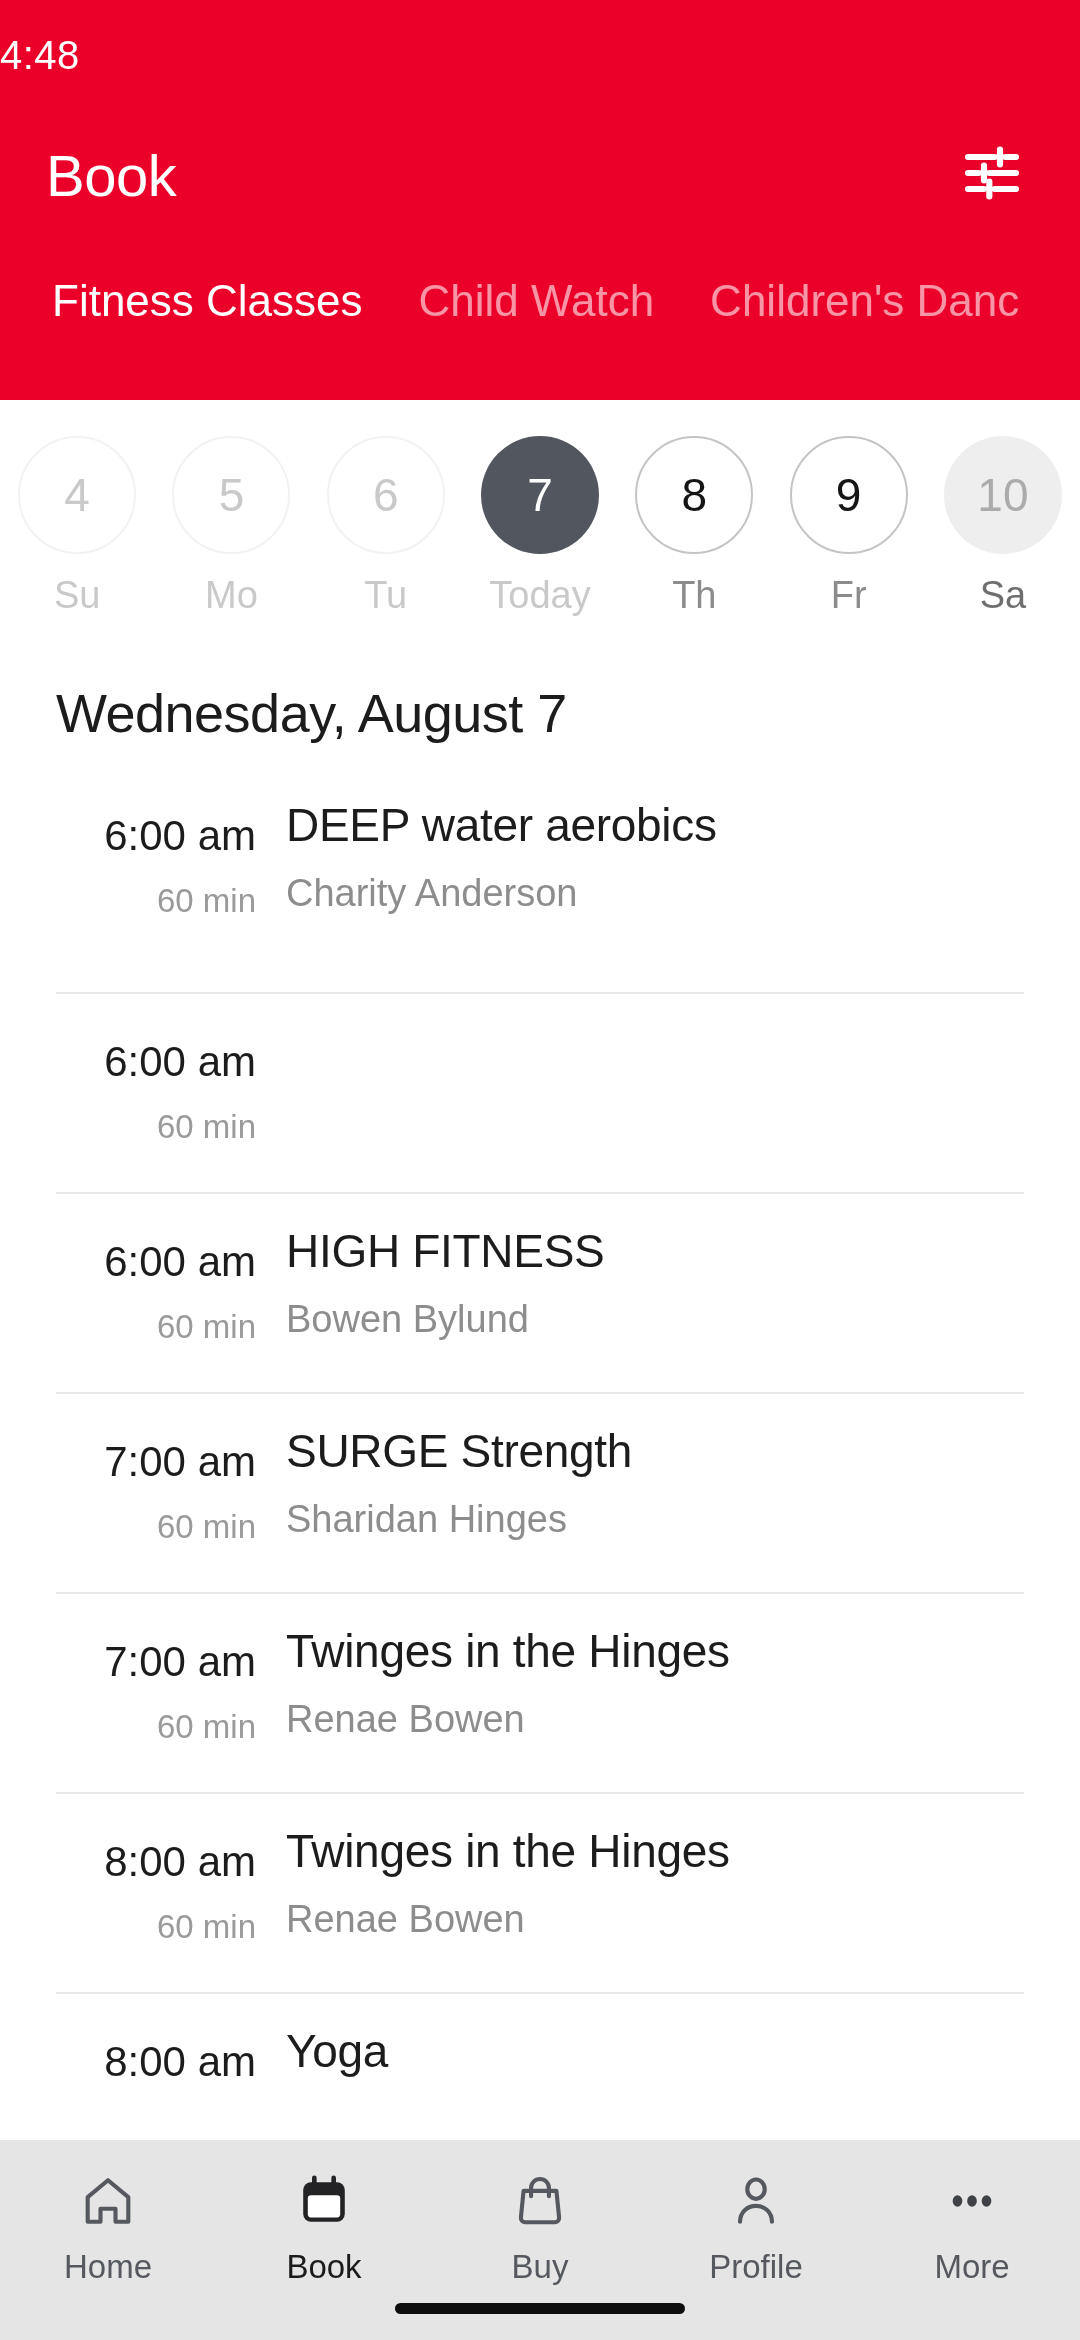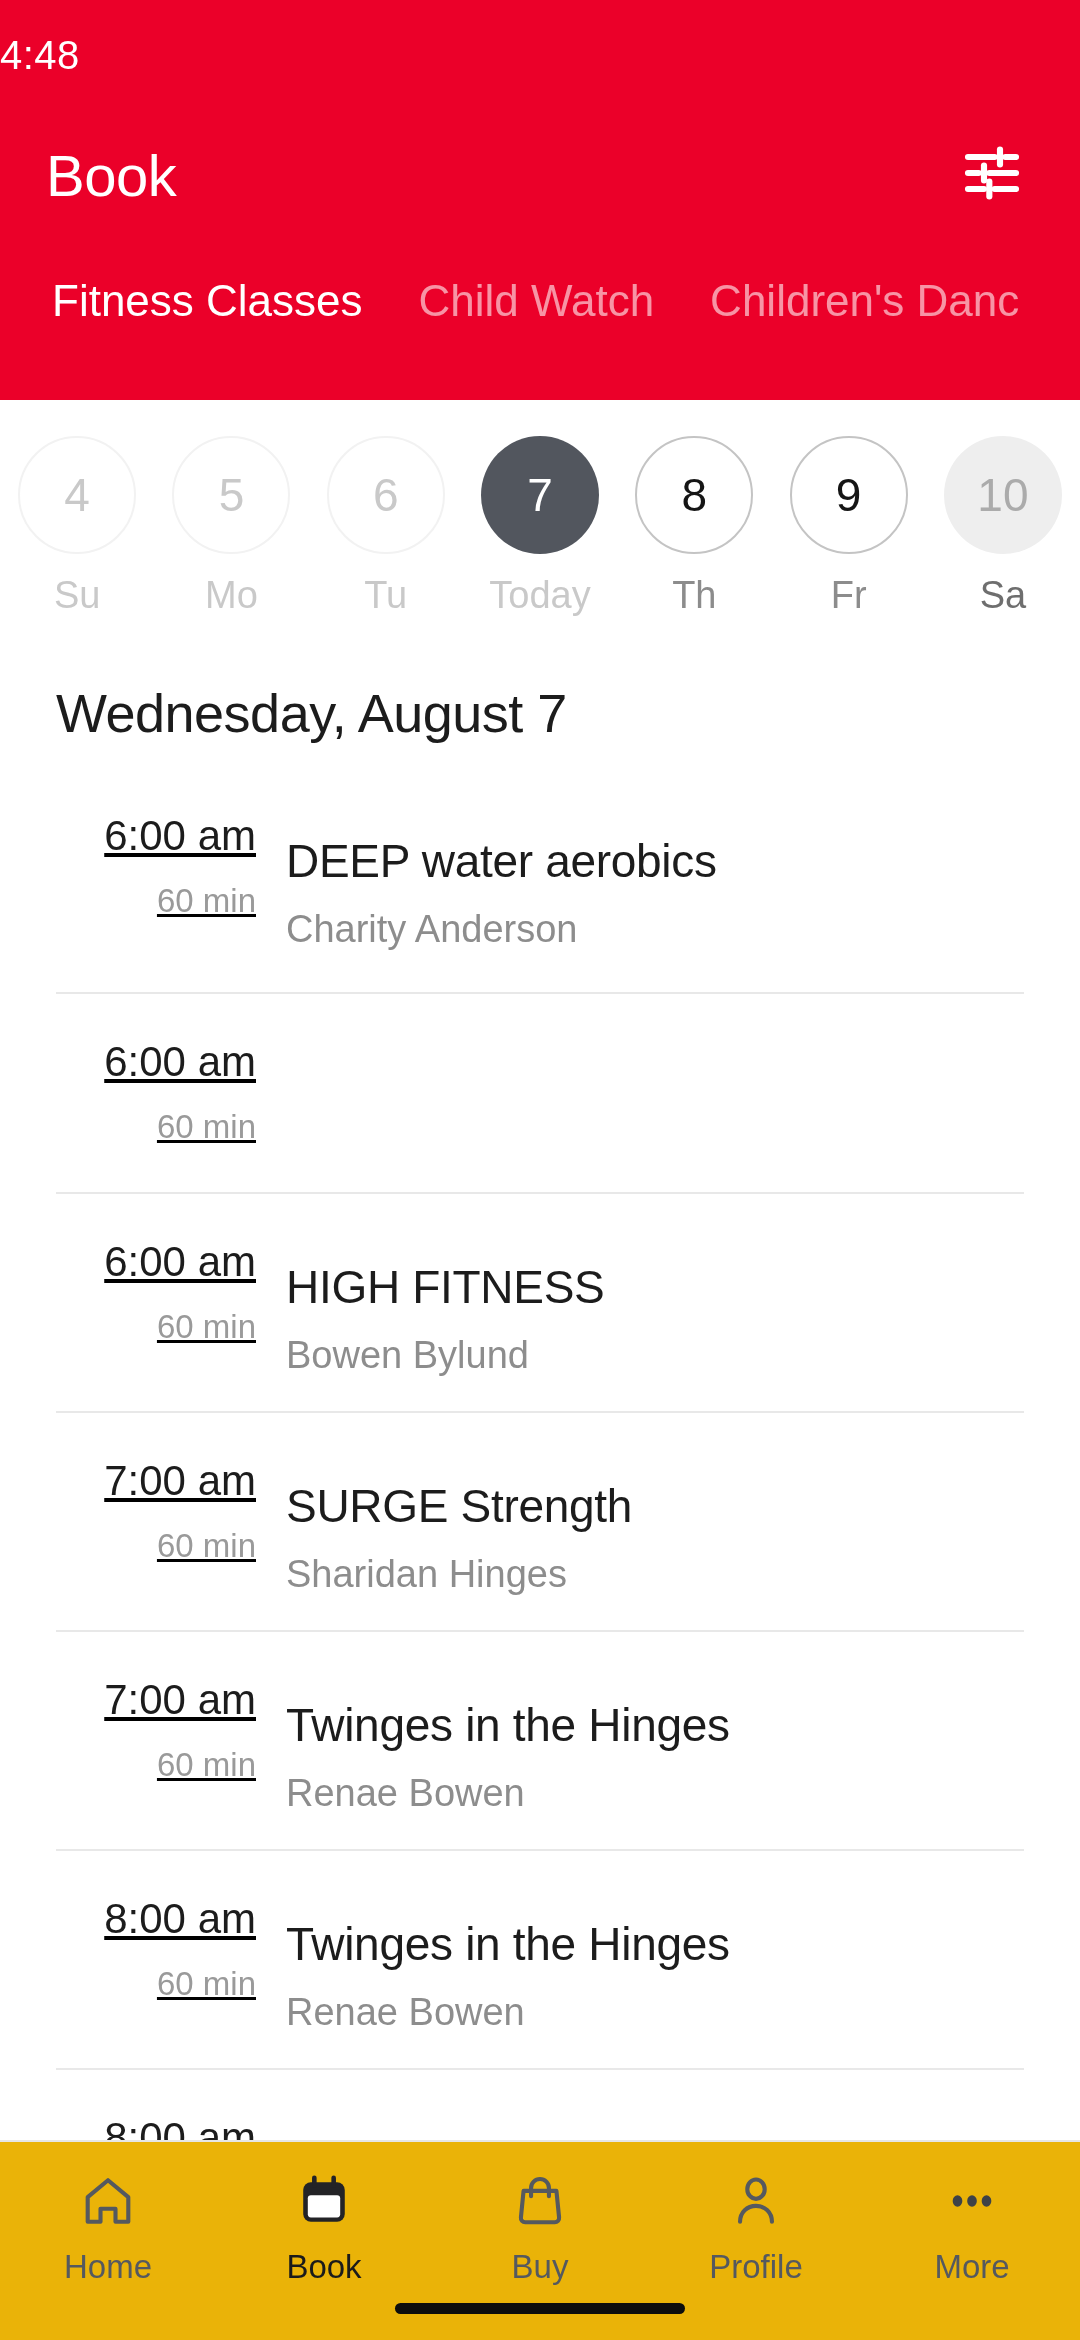--- a/index.html
+++ b/index.html
@@ -130,44 +130,42 @@
   }
   .classrow:first-child { border-top:none; padding-top:6px; }
   .timecol {
     width:230px;
     flex:0 0 auto;
     display:flex;
     flex-direction:column;
     align-items:flex-end;
     padding-right:30px;
     padding-top:14px;
-    text-decoration:underline;
   }
   .time { font-size:42px; color:#1c1c1c; }
   .dur { font-size:33px; color:#9a9a9a; margin-top:22px; }
   .infocol { flex:1 1 auto; padding-left:0; }
   .classname {
     font-size:46px;
     color:#1c1c1c;
     letter-spacing:-0.3px;
-    margin-top:36px;
   }
   .instructor {
     font-size:38px;
     color:#8d8d8d;
     margin-top:20px;
   }
 
   
   .bottomnav {
     position:absolute;
     left:0; bottom:0;
     width:1080px;
     height:200px;
-    background:#eab308;
+    background:#e5e5e5;
     border-top:2px solid #e6e6e6;
     display:flex;
     align-items:flex-start;
     padding-top:26px;
   }
   .navitem {
     flex:1 1 0;
     display:flex;
     flex-direction:column;
     align-items:center;

